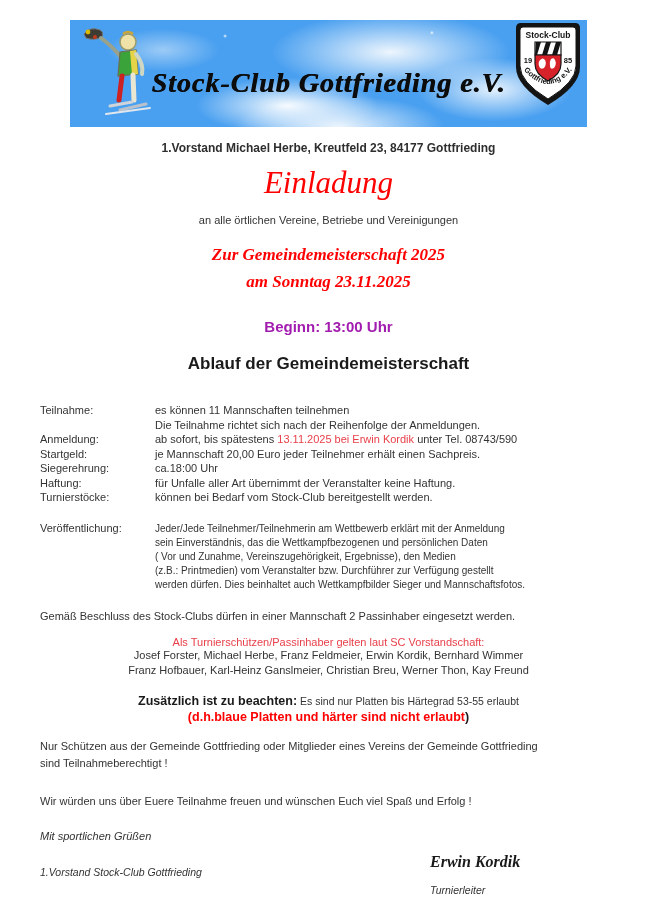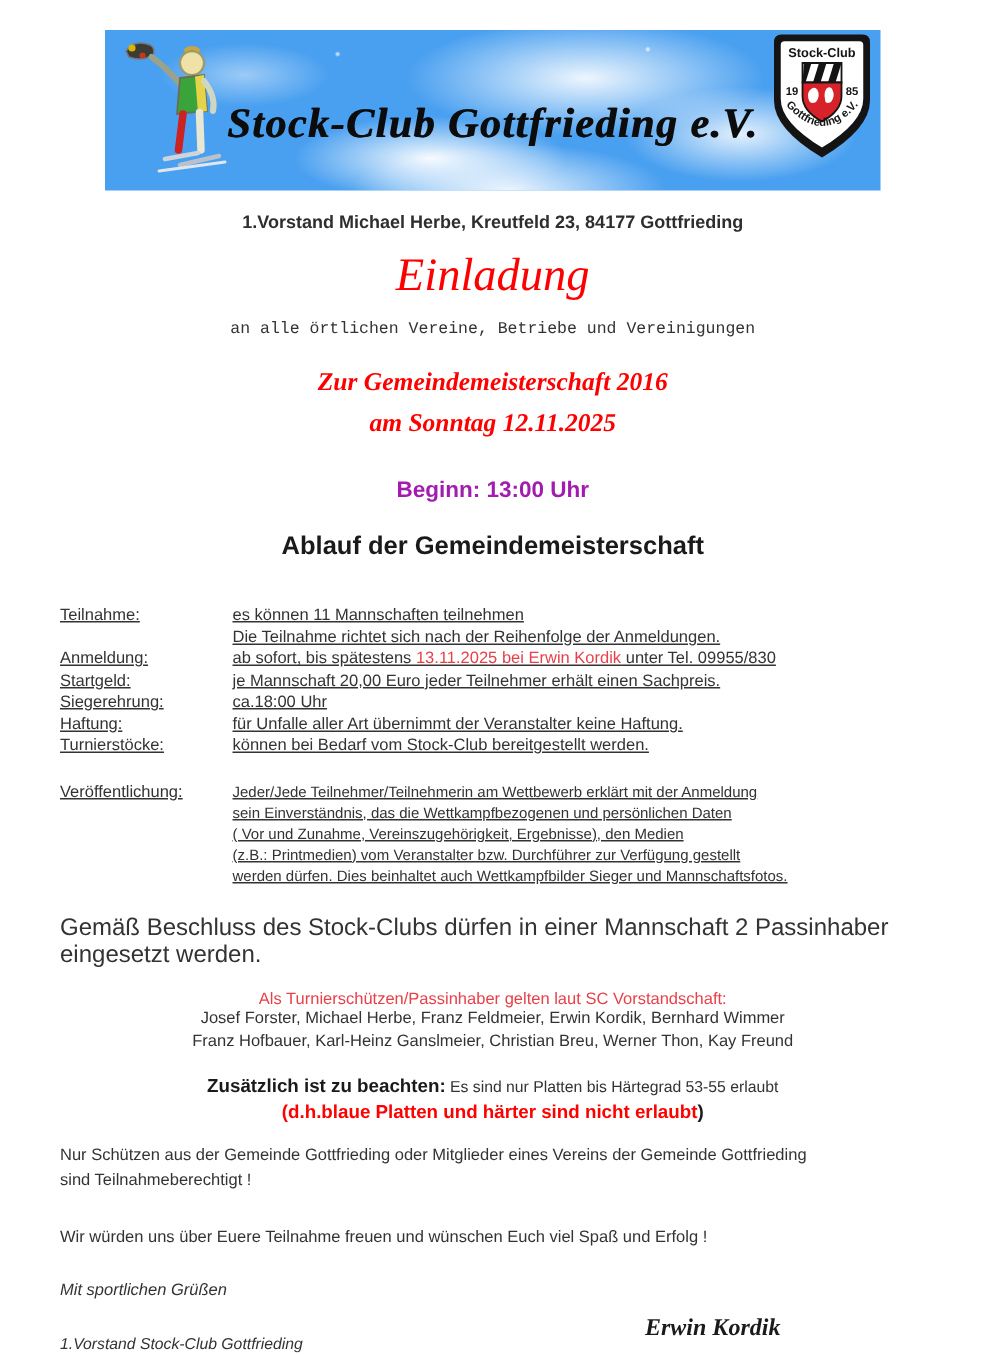--- a/index.html
+++ b/index.html
@@ -37,40 +37,40 @@
   .crest  { position:absolute; right:6px; top:2px; }
 
   
   .address { text-align:center; margin-top:0; font-size:12px; font-weight:bold; color:#2e2e2e; }
   .content { position:absolute; left:0; top:141px; width:657px; }
   .title-red {
     text-align:center; margin-top:10px;
     font-family:"Liberation Serif", serif; font-style:italic; font-weight:normal;
     font-size:31px; color:#fe0000;
   }
-  .subtitle { text-align:center; margin-top:13px; font-size:11px;font-family:Liberation Mono, monospace; }
+  .subtitle { text-align:center; margin-top:13px; font-size:11px; }
   .event-title {
     text-align:center; margin-top:15px;
     font-family:"Liberation Serif", serif; font-style:italic; font-weight:bold;
     font-size:17px; color:#fe0000; line-height:27px;
   }
   .begin  { text-align:center; margin-top:23px; font-size:15px; font-weight:bold; color:#a21caf; }
   .ablauf { text-align:center; margin-top:19px; font-size:17px; font-weight:bold; color:#1a1a1a; }
 
   
   .details { margin:29px 40px 0 40px; font-size:11px; line-height:14.5px; }
-  .row { display:flex;text-decoration:underline; }
+  .row { display:flex; }
   .lbl { flex:0 0 115px; }
   .val { flex:1; }
   .row-veroeff { margin-top:16px; }
   .row-veroeff .val { font-size:10px; line-height:14px; padding-top:1px; }
   .red-inline { color:#e8404a; }
   .link { color:#0563c1; text-decoration:underline; }
 
-  .para { margin:18px 40px 0 40px; font-size:16px; }
+  .para { margin:18px 40px 0 40px; font-size:11px; }
   .center-red { text-align:center; margin-top:14px; font-size:11px; color:#e8404a; }
   .names { text-align:center; font-size:11px; line-height:15px; }
 
   .zusatz { text-align:center; margin-top:13px; }
   .zusatz-bold { font-size:12.5px; font-weight:bold; color:#1a1a1a; }
   .zusatz-rest { font-size:10.5px; }
   .zusatz-red-line { text-align:center; font-size:12.5px; font-weight:bold; margin-top:1px; }
   .zusatz-red-line .red-part { color:#fe0000; }
   .zusatz-red-line .black-part { color:#1a1a1a; }
 
@@ -144,42 +144,42 @@
 
   <div class="content">
 
     <div class="address">1.Vorstand Michael Herbe, Kreutfeld 23, 84177 Gottfrieding</div>
 
     <div class="title-red">Einladung</div>
 
     <div class="subtitle">an alle örtlichen Vereine, Betriebe und Vereinigungen</div>
 
     <div class="event-title">
-      <div>Zur Gemeindemeisterschaft 2016</div>
-      <div>am Sonntag 12.11.2025</div>
+      <div>Zur Gemeindemeisterschaft 2025</div>
+      <div>am Sonntag 23.11.2025</div>
     </div>
 
     <div class="begin">Beginn: 13:00 Uhr</div>
 
     <div class="ablauf">Ablauf der Gemeindemeisterschaft</div>
 
     <div class="details">
 
       <div class="row">
         <div class="lbl">Teilnahme:</div>
         <div class="val">
           <div>es können 11 Mannschaften teilnehmen</div>
           <div>Die Teilnahme richtet sich nach der Reihenfolge der Anmeldungen.</div>
         </div>
       </div>
 
       <div class="row">
         <div class="lbl">Anmeldung:</div>
         <div class="val">
-          <div><span>ab sofort, bis spätestens </span><span class="red-inline">13.11.2025 bei Erwin Kordik</span><span> unter Tel. 09955/830</span></div>
+          <div><span>ab sofort, bis spätestens </span><span class="red-inline">13.11.2025 bei Erwin Kordik</span><span> unter Tel. 08743/590</span></div>
         </div>
       </div>
 
       <div class="row">
         <div class="lbl">Startgeld:</div>
         <div class="val">je Mannschaft 20,00 Euro jeder Teilnehmer erhält einen Sachpreis.</div>
       </div>
 
       <div class="row">
         <div class="lbl">Siegerehrung:</div>

